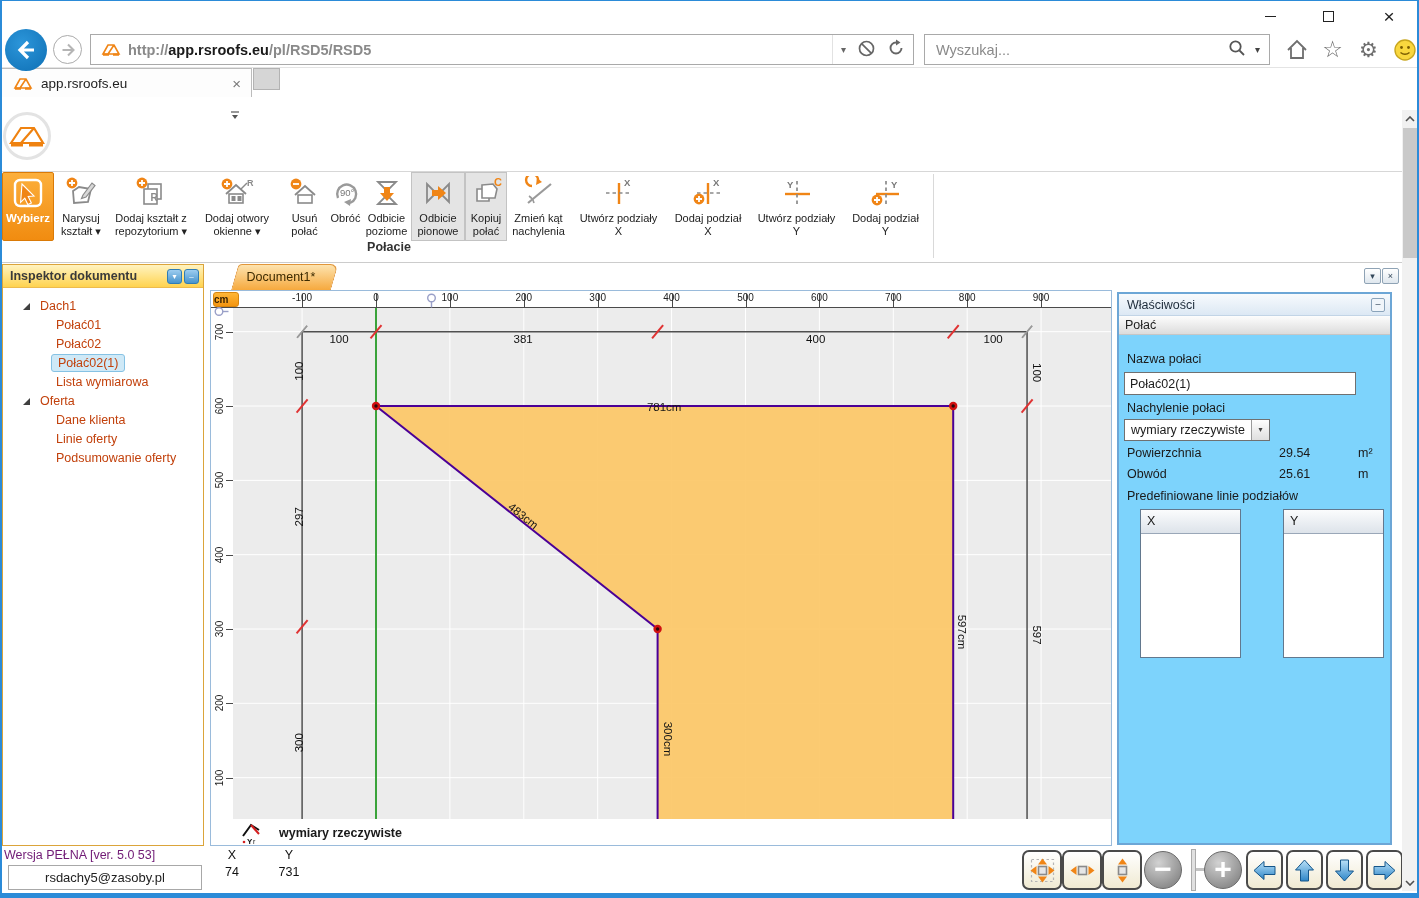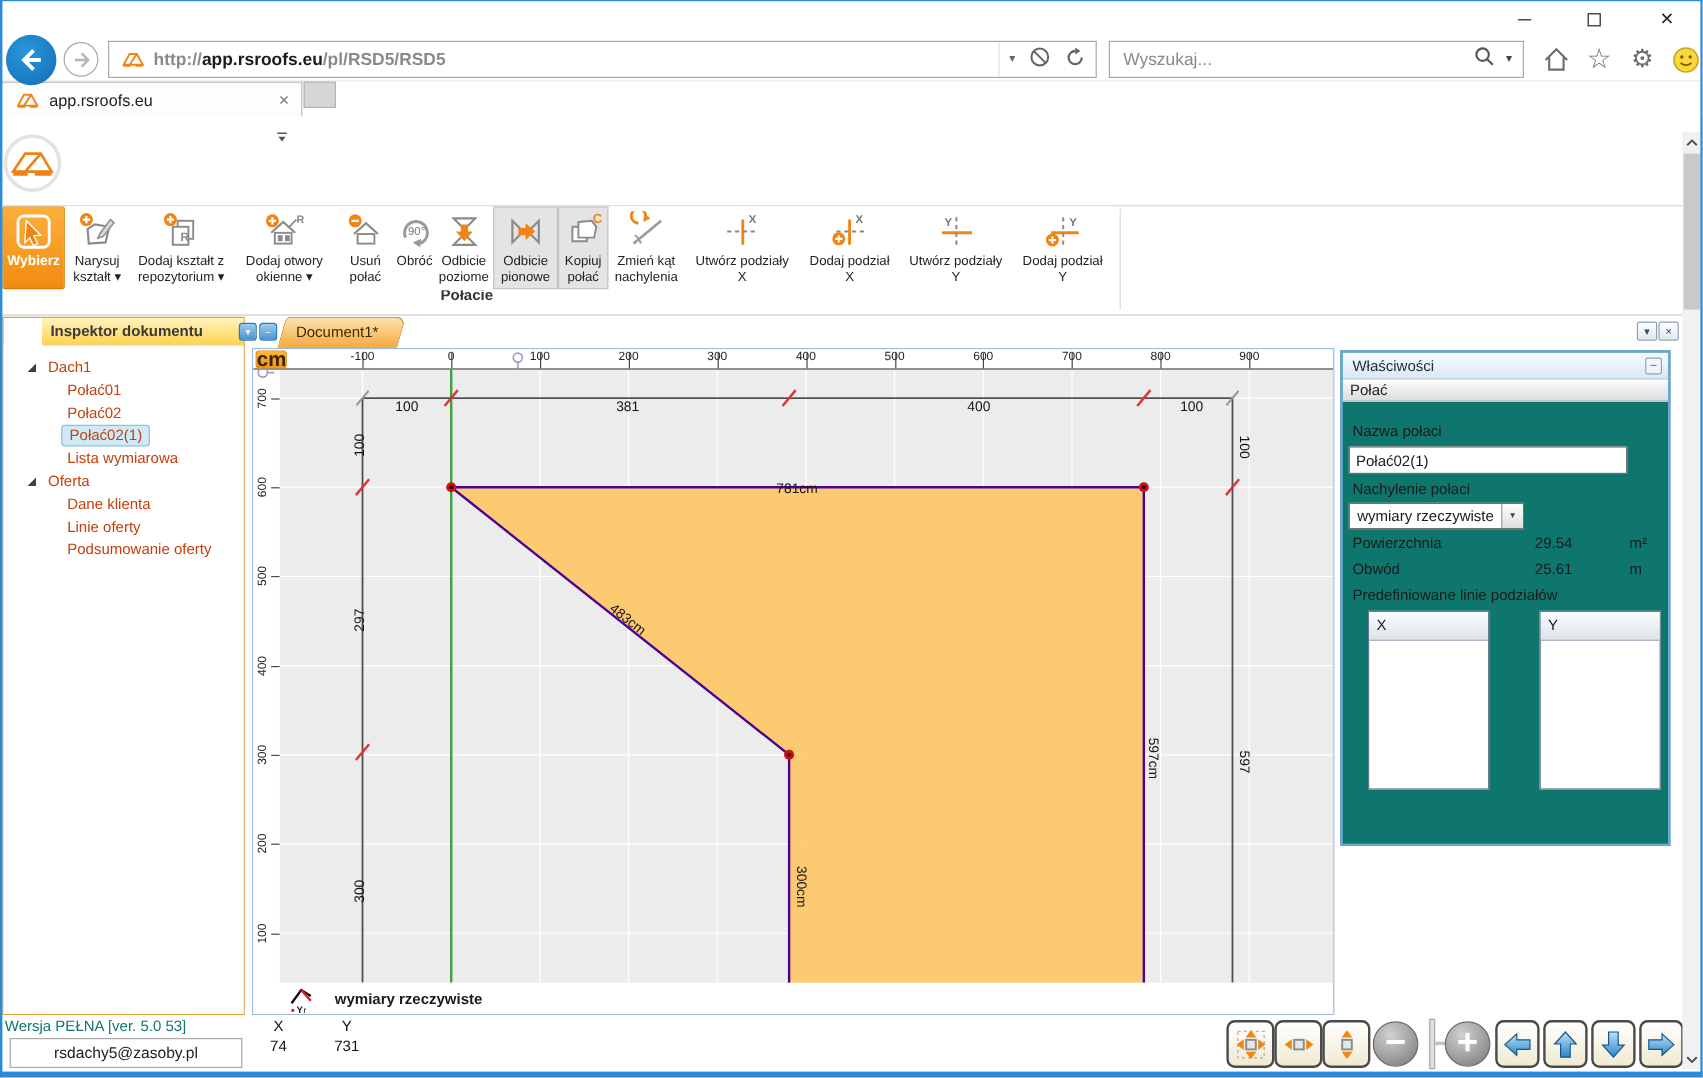--- a/index.html
+++ b/index.html
@@ -59,21 +59,21 @@
   .rbtn-lb{font-size:11px;line-height:1.18;text-align:center;color:#222;white-space:nowrap;}
   .rbtn.accent .rbtn-lb{color:#fff;font-weight:bold;font-size:11.5px;}
   .ribbon-sep{position:absolute;left:933px;top:174px;width:1px;height:84px;background:#d9d9d9;}
   .group-strip{position:absolute;left:0;top:236px;width:778px;height:20px;border-top:1px solid #e0e0e0;text-align:center;}
   .group-strip span{font-size:12.5px;font-weight:bold;color:#333;}
   .app-divider{position:absolute;left:0;top:262px;width:1402px;height:1px;background:#cccccc;}
 
   
   .inspector{position:absolute;left:2px;top:264px;width:202px;height:582px;border:1px solid #dba43a;background:#fff;}
   .insp-header{position:absolute;left:0;top:0;right:0;height:23px;background:linear-gradient(#fff3c0,#ffd34f);
-    border-bottom:1px solid #edbb4e;display:flex;align-items:center;margin-left:32px;}
+    border-bottom:1px solid #edbb4e;display:flex;align-items:center;}
   .insp-header .t{font-size:12.5px;font-weight:bold;color:#3a3a3a;margin-left:7px;}
   .mini-blue{position:absolute;top:4px;width:15px;height:15px;border-radius:3px;border:1px solid #2f7cb4;
     background:linear-gradient(#9dcdf0,#4894cc);color:#fff;font-size:8px;line-height:13px;text-align:center;}
   .insp-body{position:absolute;left:0;top:23px;right:0;bottom:0;background:#fff;overflow:hidden;}
   .tree-item{position:relative;height:19px;line-height:19px;font-size:12.5px;color:#c2410c;white-space:nowrap;}
   .tree-caret{position:absolute;left:20px;top:6px;width:0;height:0;border-bottom:7px solid #404040;border-left:7px solid transparent;}
   .tree-item .lb{position:absolute;left:37px;top:0;}
   .tree-item.lvl1 .lb{left:53px;}
   .tree-item.sel .lb{left:48px;background:#cfe9f7;border:1px solid #86c2e4;border-radius:3px;padding:0 6px;height:18px;line-height:17px;}
 
@@ -82,55 +82,55 @@
   .doc-tab .bg{position:absolute;inset:0;background:linear-gradient(#fde3ae,#f6a93e);border:1px solid #e1963a;border-bottom:none;
     border-radius:4px 8px 0 0;transform:skewX(-16deg);transform-origin:100% 100%;}
   .doc-tab .lb{position:relative;display:block;text-align:center;font-size:12.5px;color:#3c2a00;line-height:26px;}
   .strip-btn{position:absolute;top:268px;width:17px;height:16px;border:1px solid #8fa3b5;background:linear-gradient(#ffffff,#dfe7ee);
     font-size:9px;color:#33475a;text-align:center;line-height:14px;border-radius:2px;}
 
   
   .canvas{position:absolute;left:210px;top:290px;width:902px;height:556px;border:1px solid #9abbdb;background:#fff;overflow:hidden;}
   .hruler{position:absolute;left:0;top:0;width:900px;height:17px;background:#fff;border-bottom:1px solid #4a4a4a;z-index:4;}
   .unit-badge{position:absolute;left:2px;top:1px;width:26px;height:15px;background:linear-gradient(#ffb637,#f39510);border:1px solid #d8860e;
-    border-radius:3px;font-size:17px;font-weight:bold;color:#3b2300;text-align:center;line-height:14px;z-index:7;}
+    border-radius:3px;font-size:10px;font-weight:bold;color:#3b2300;line-height:14px;z-index:7;}
   .htick{position:absolute;top:0;width:0;}
   .htick i{position:absolute;left:0;top:3px;width:1px;height:13px;background:#4a4a4a;}
   .htick span{position:absolute;left:0;top:1px;transform:translateX(-50%);font-size:10px;color:#222;}
   .vruler{position:absolute;left:0;top:17px;width:22px;height:511px;background:#fff;z-index:3;}
   .vtick{position:absolute;left:0;width:22px;height:0;}
   .vtick i{position:absolute;left:15px;top:0;width:7px;height:1px;background:#4a4a4a;}
   .vtick span{position:absolute;left:8px;top:0;transform:translate(-50%,-50%) rotate(-90deg);font-size:10px;color:#222;white-space:nowrap;}
   .draw-area{position:absolute;left:22px;top:17px;width:880px;height:511px;background:#ececec;}
   .canvas-footer{position:absolute;left:0;top:528px;width:900px;height:27px;background:#fff;display:flex;align-items:center;}
   .canvas-footer .lb{font-size:12.5px;font-weight:bold;color:#1a1a1a;margin-left:14px;}
   .ruler-marker{position:absolute;z-index:6;}
 
   
-  .props{position:absolute;left:1117px;top:292px;width:275px;height:413px;border:2px solid #6ca6d6;background:#0f766e;}
+  .props{position:absolute;left:1117px;top:292px;width:275px;height:553px;border:2px solid #6ca6d6;background:#7dd3fc;}
   .props-header{position:absolute;left:0;top:0;right:0;height:22px;background:linear-gradient(#f7fafd,#dce8f4);border-bottom:1px solid #c2d4e6;}
   .props-header .t{font-size:12.5px;color:#1d2b3a;margin-left:8px;line-height:22px;}
   .props-min{position:absolute;right:5px;top:4px;width:14px;height:14px;border:1px solid #8aa3ba;background:#f0f5fa;border-radius:2px;
     font-size:9px;line-height:11px;text-align:center;color:#33475a;}
   .props-section{position:absolute;left:0;top:22px;right:0;height:19px;background:linear-gradient(#fdfdfd,#dcdcdc);
     border-bottom:1px solid #c6c6c6;font-size:12.5px;color:#222;padding-left:6px;line-height:19px;}
   .plabel{position:absolute;left:8px;font-size:12.5px;color:#1a1a1a;}
   .pinput{position:absolute;left:5px;width:232px;height:23px;border:1px solid #707070;font-size:12.5px;font-family:inherit;padding:0 5px;color:#1a1a1a;background:#fff;}
   .pselect{position:absolute;left:5px;width:146px;height:22px;border:1px solid #707070;background:#fff;font-size:12.5px;}
   .pselect .val{position:absolute;left:6px;top:3px;}
   .pselect .dd{position:absolute;right:0;top:0;width:18px;height:20px;border-left:1px solid #9a9a9a;background:linear-gradient(#fefefe,#dfdfdf);
     text-align:center;font-size:8px;line-height:19px;color:#444;}
   .pval{position:absolute;font-size:12.5px;color:#1a1a1a;}
   .listbox{position:absolute;top:215px;width:101px;height:149px;border:1px solid #62788e;background:#fff;}
   .listbox .hd{position:absolute;left:0;top:0;right:0;height:24px;background:linear-gradient(#fbfcfd,#dde3ea);
     border-bottom:1px solid #9aa7b8;font-size:12.5px;padding:4px 0 0 6px;color:#1a1a1a;}
 
   
   .statusbar{position:absolute;left:0;top:846px;width:1402px;height:47px;background:#fff;}
-  .version{position:absolute;left:4px;top:2px;font-size:12.5px;color:#0f766e;}
+  .version{position:absolute;left:4px;top:2px;font-size:12.5px;color:#701a75;}
   .account{position:absolute;left:8px;top:19px;width:194px;height:25px;border:1px solid #a8a8a8;font-size:13px;text-align:center;line-height:24px;color:#222;}
   .coordcol{position:absolute;top:2px;width:46px;text-align:center;font-size:12.5px;color:#111;}
   .coordcol .v{display:block;margin-top:3px;}
   .navbtn{position:absolute;top:4px;height:40px;border:2px solid #4a4a4a;border-radius:7px;
     background:linear-gradient(#ffffff,#f0ead2);display:flex;align-items:center;justify-content:center;}
   .circbtn{position:absolute;top:5px;width:38px;height:38px;border-radius:50%;border:1px solid #6a6a6a;
     background:radial-gradient(circle at 38% 30%,#d2d2d2,#8d8d8d 75%);color:#fff;font-size:30px;font-weight:bold;
     display:flex;align-items:center;justify-content:center;line-height:0;}
   .sliderw{position:absolute;top:3px;width:22px;height:42px;}
   .sliderw .thumb{position:absolute;left:7px;top:0;width:5px;height:42px;background:#e0e0e0;border:1px solid #aaa;}

